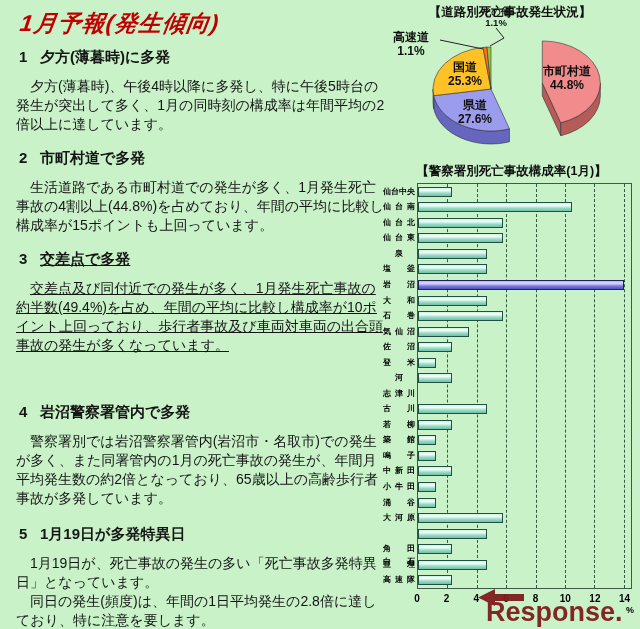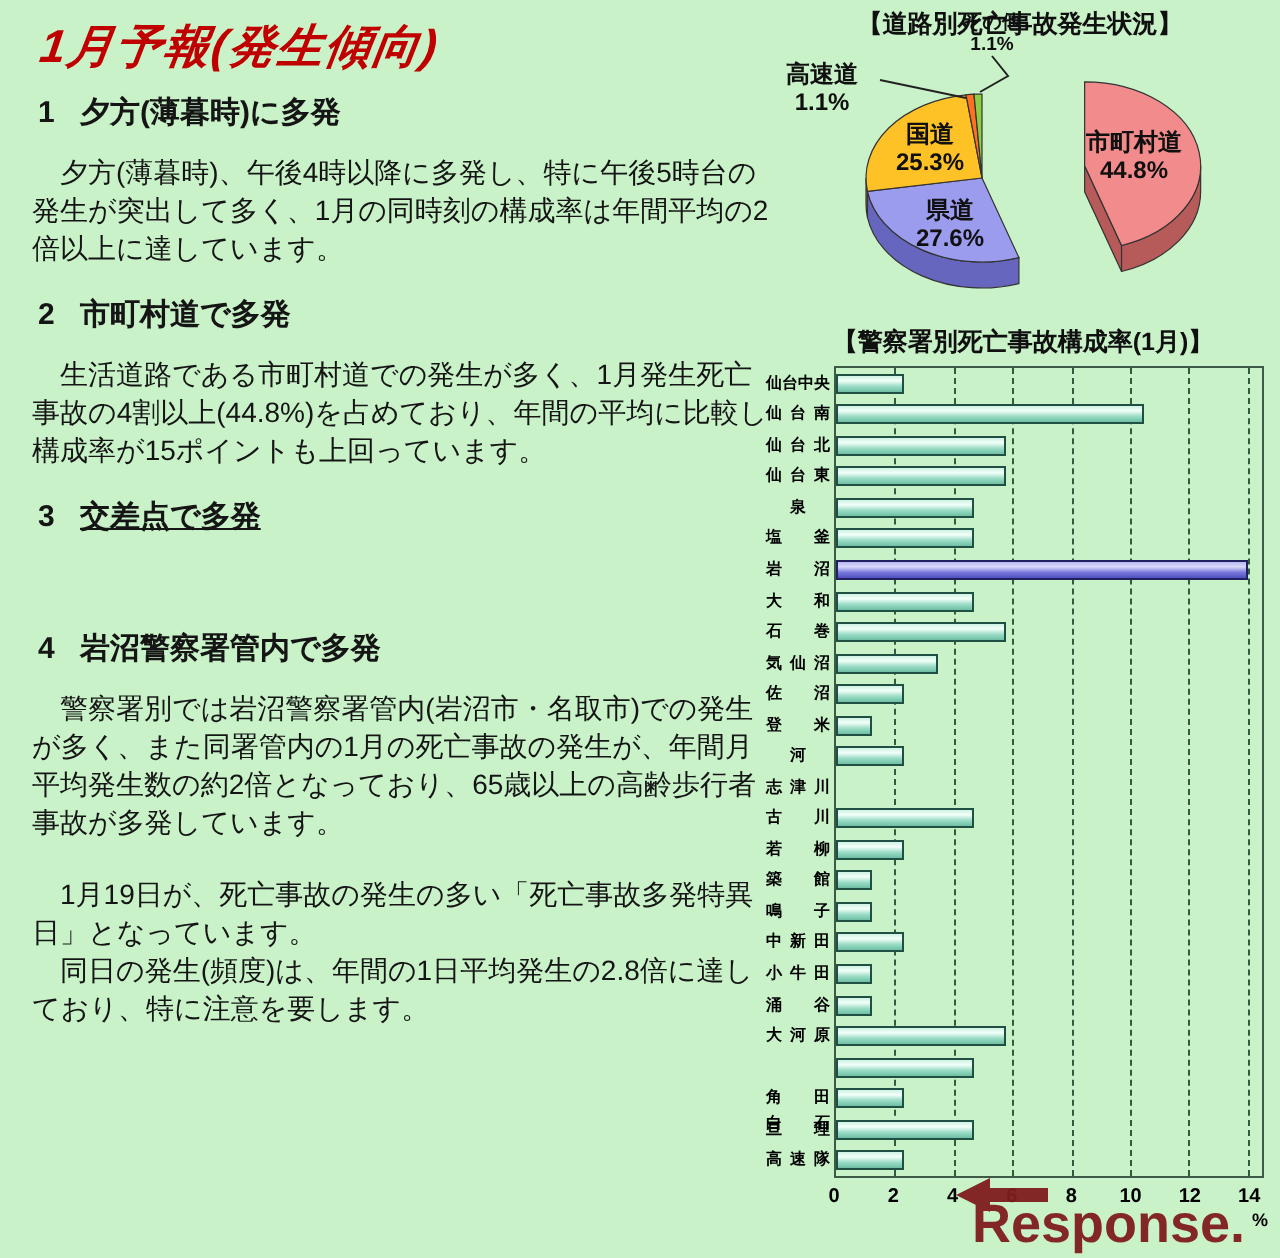--- a/index.html
+++ b/index.html
@@ -73,26 +73,28 @@
     <div class="section">
       <div class="sec-heading"><span class="sec-num">1</span><span class="sec-title">夕方(薄暮時)に多発</span></div>
       <p class="sec-para">夕方(薄暮時)、午後4時以降に多発し、特に午後5時台の発生が突出して多く、1月の同時刻の構成率は年間平均の2倍以上に達しています。</p>
     </div>
     <div class="section">
       <div class="sec-heading"><span class="sec-num">2</span><span class="sec-title">市町村道で多発</span></div>
       <p class="sec-para">生活道路である市町村道での発生が多く、1月発生死亡事故の4割以上(44.8%)を占めており、年間の平均に比較し構成率が15ポイントも上回っています。</p>
     </div>
     <div class="section">
       <div class="sec-heading"><span class="sec-num">3</span><span class="sec-title">交差点で多発</span></div>
+      <p class="sec-para">交差点及び同付近での発生が多く、1月発生死亡事故の約半数(49.4%)を占め、年間の平均に比較し構成率が10ポイント上回っており、歩行者事故及び車両対車両の出合頭事故の発生が多くなっています。</p>
     </div>
     <div class="section">
       <div class="sec-heading"><span class="sec-num">4</span><span class="sec-title">岩沼警察署管内で多発</span></div>
       <p class="sec-para">警察署別では岩沼警察署管内(岩沼市・名取市)での発生が多く、また同署管内の1月の死亡事故の発生が、年間月平均発生数の約2倍となっており、65歳以上の高齢歩行者事故が多発しています。</p>
     </div>
     <div class="section">
+      <div class="sec-heading"><span class="sec-num">5</span><span class="sec-title">1月19日が多発特異日</span></div>
       <p class="sec-para">1月19日が、死亡事故の発生の多い「死亡事故多発特異日」となっています。</p>
       <p class="sec-para">同日の発生(頻度)は、年間の1日平均発生の2.8倍に達しており、特に注意を要します。</p>
     </div>
   </div>
 
 <div class="pie-block">
   <div class="chart-title pie-title">【道路別死亡事故発生状況】</div>
   <svg class="pie-svg" viewBox="0 0 260 162">
     <g>
         <path d="M 162.3195329427643 82.92821945237151 L 180.7794084065182 122.74417165759772 l 0 13 L 162.3195329427643 95.92821945237151 Z" fill="#B65A5A" stroke="#333" stroke-width="0.6"></path>

